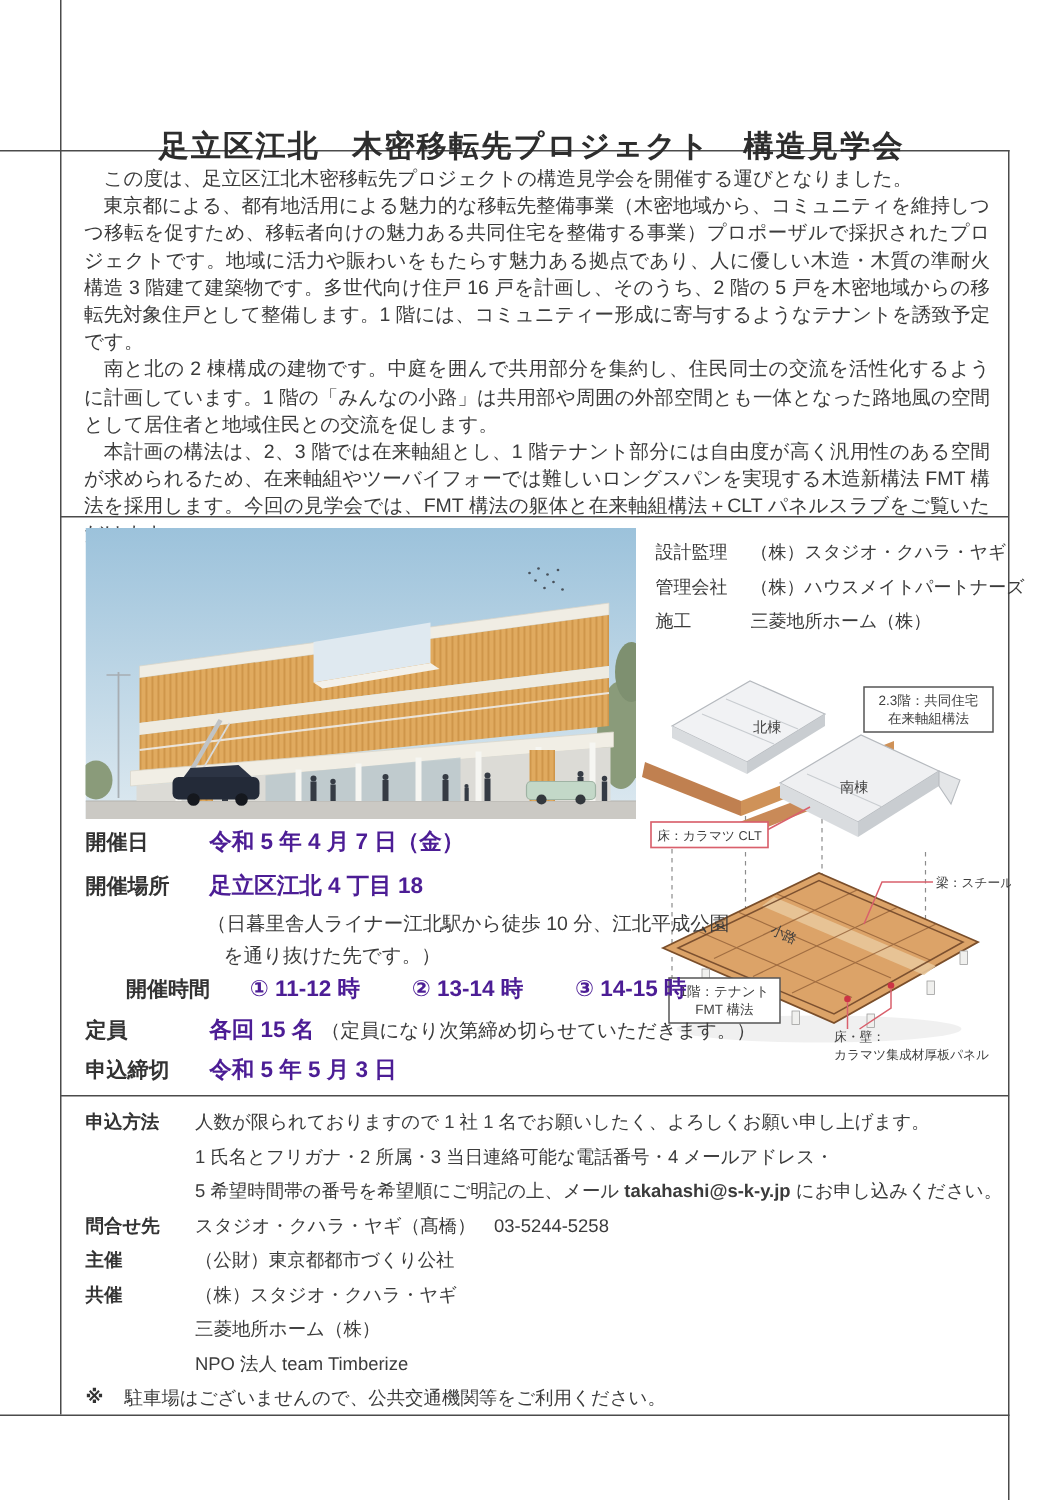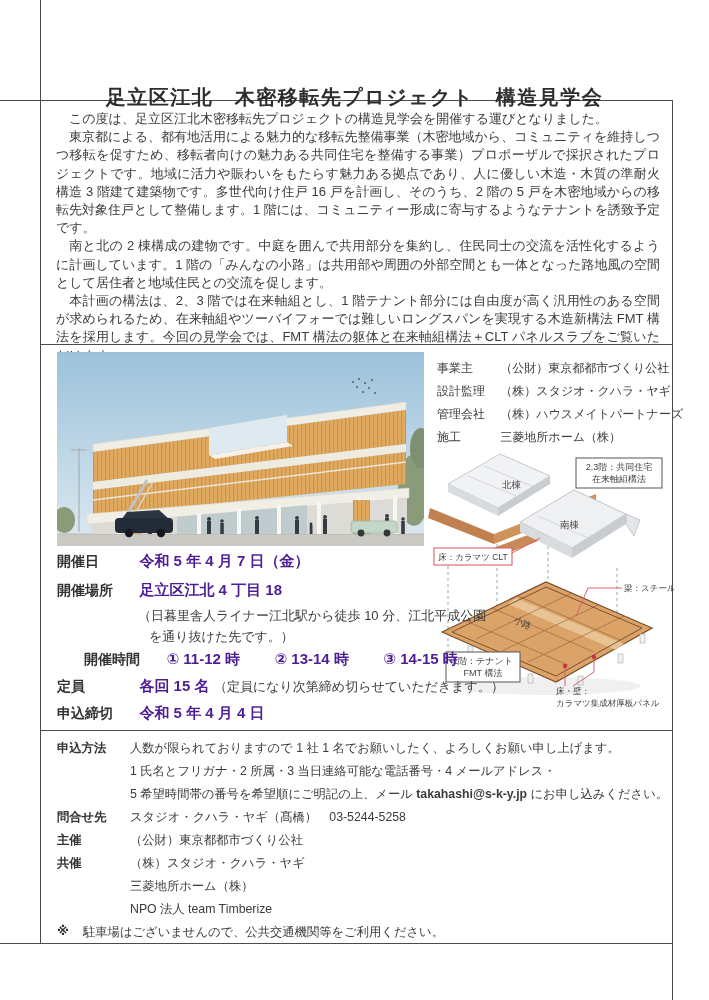--- a/index.html
+++ b/index.html
@@ -159,24 +159,20 @@
       <g>
         <rect x="294" y="169" width="46" height="12" rx="3" fill="#c3d8c8" stroke="#9fb3a4" stroke-width="0.8"></rect>
         <circle cx="304" cy="181" r="3.4" fill="#33383d"></circle>
           <circle cx="330" cy="181" r="3.4" fill="#33383d"></circle>
       </g>
     </svg>
   </div>
 
   <div class="proj">
     <div class="proj-row">
-      <span class="proj-label">事業主</span>
-      <span>（公財）東京都都市づくり公社</span>
-    </div>
-    <div class="proj-row">
       <span class="proj-label">設計監理</span>
       <span>（株）スタジオ・クハラ・ヤギ</span>
     </div>
     <div class="proj-row">
       <span class="proj-label">管理会社</span>
       <span>（株）ハウスメイトパートナーズ</span>
     </div>
     <div class="proj-row">
       <span class="proj-label">施工</span>
       <span>三菱地所ホーム（株）</span>
@@ -276,21 +272,21 @@
       <span class="ev-value slot">② 13-14 時</span>
       <span class="ev-value">③ 14-15 時</span>
     </div>
     <div class="ev-row" style="top:125px;">
       <span class="ev-label" style="width:78px;">定員</span>
       <span class="ev-value">各回 15 名</span>
       <span class="ev-note">（定員になり次第締め切らせていただきます。）</span>
     </div>
     <div class="ev-row" style="top:152px;">
       <span class="ev-label" style="width:78px;">申込締切</span>
-      <span class="ev-value">令和 5 年 4 月 4 日</span>
+      <span class="ev-value">令和 5 年 5 月 3 日</span>
     </div>
   </div>
 
   <div class="apply">
     <div class="ap-label" style="top:0;">申込方法</div>
     <div class="ap-row" style="top:0;left:73px;">人数が限られておりますので 1 社 1 名でお願いしたく、よろしくお願い申し上げます。</div>
     <div class="ap-row" style="top:23px;left:73px;">1 氏名とフリガナ・2 所属・3 当日連絡可能な電話番号・4 メールアドレス・</div>
     <div class="ap-row" style="top:46px;left:73px;">
       <span>5 希望時間帯の番号を希望順にご明記の上、メール </span><span class="bold">takahashi@s-k-y.jp</span><span> にお申し込みください。</span>
     </div>

